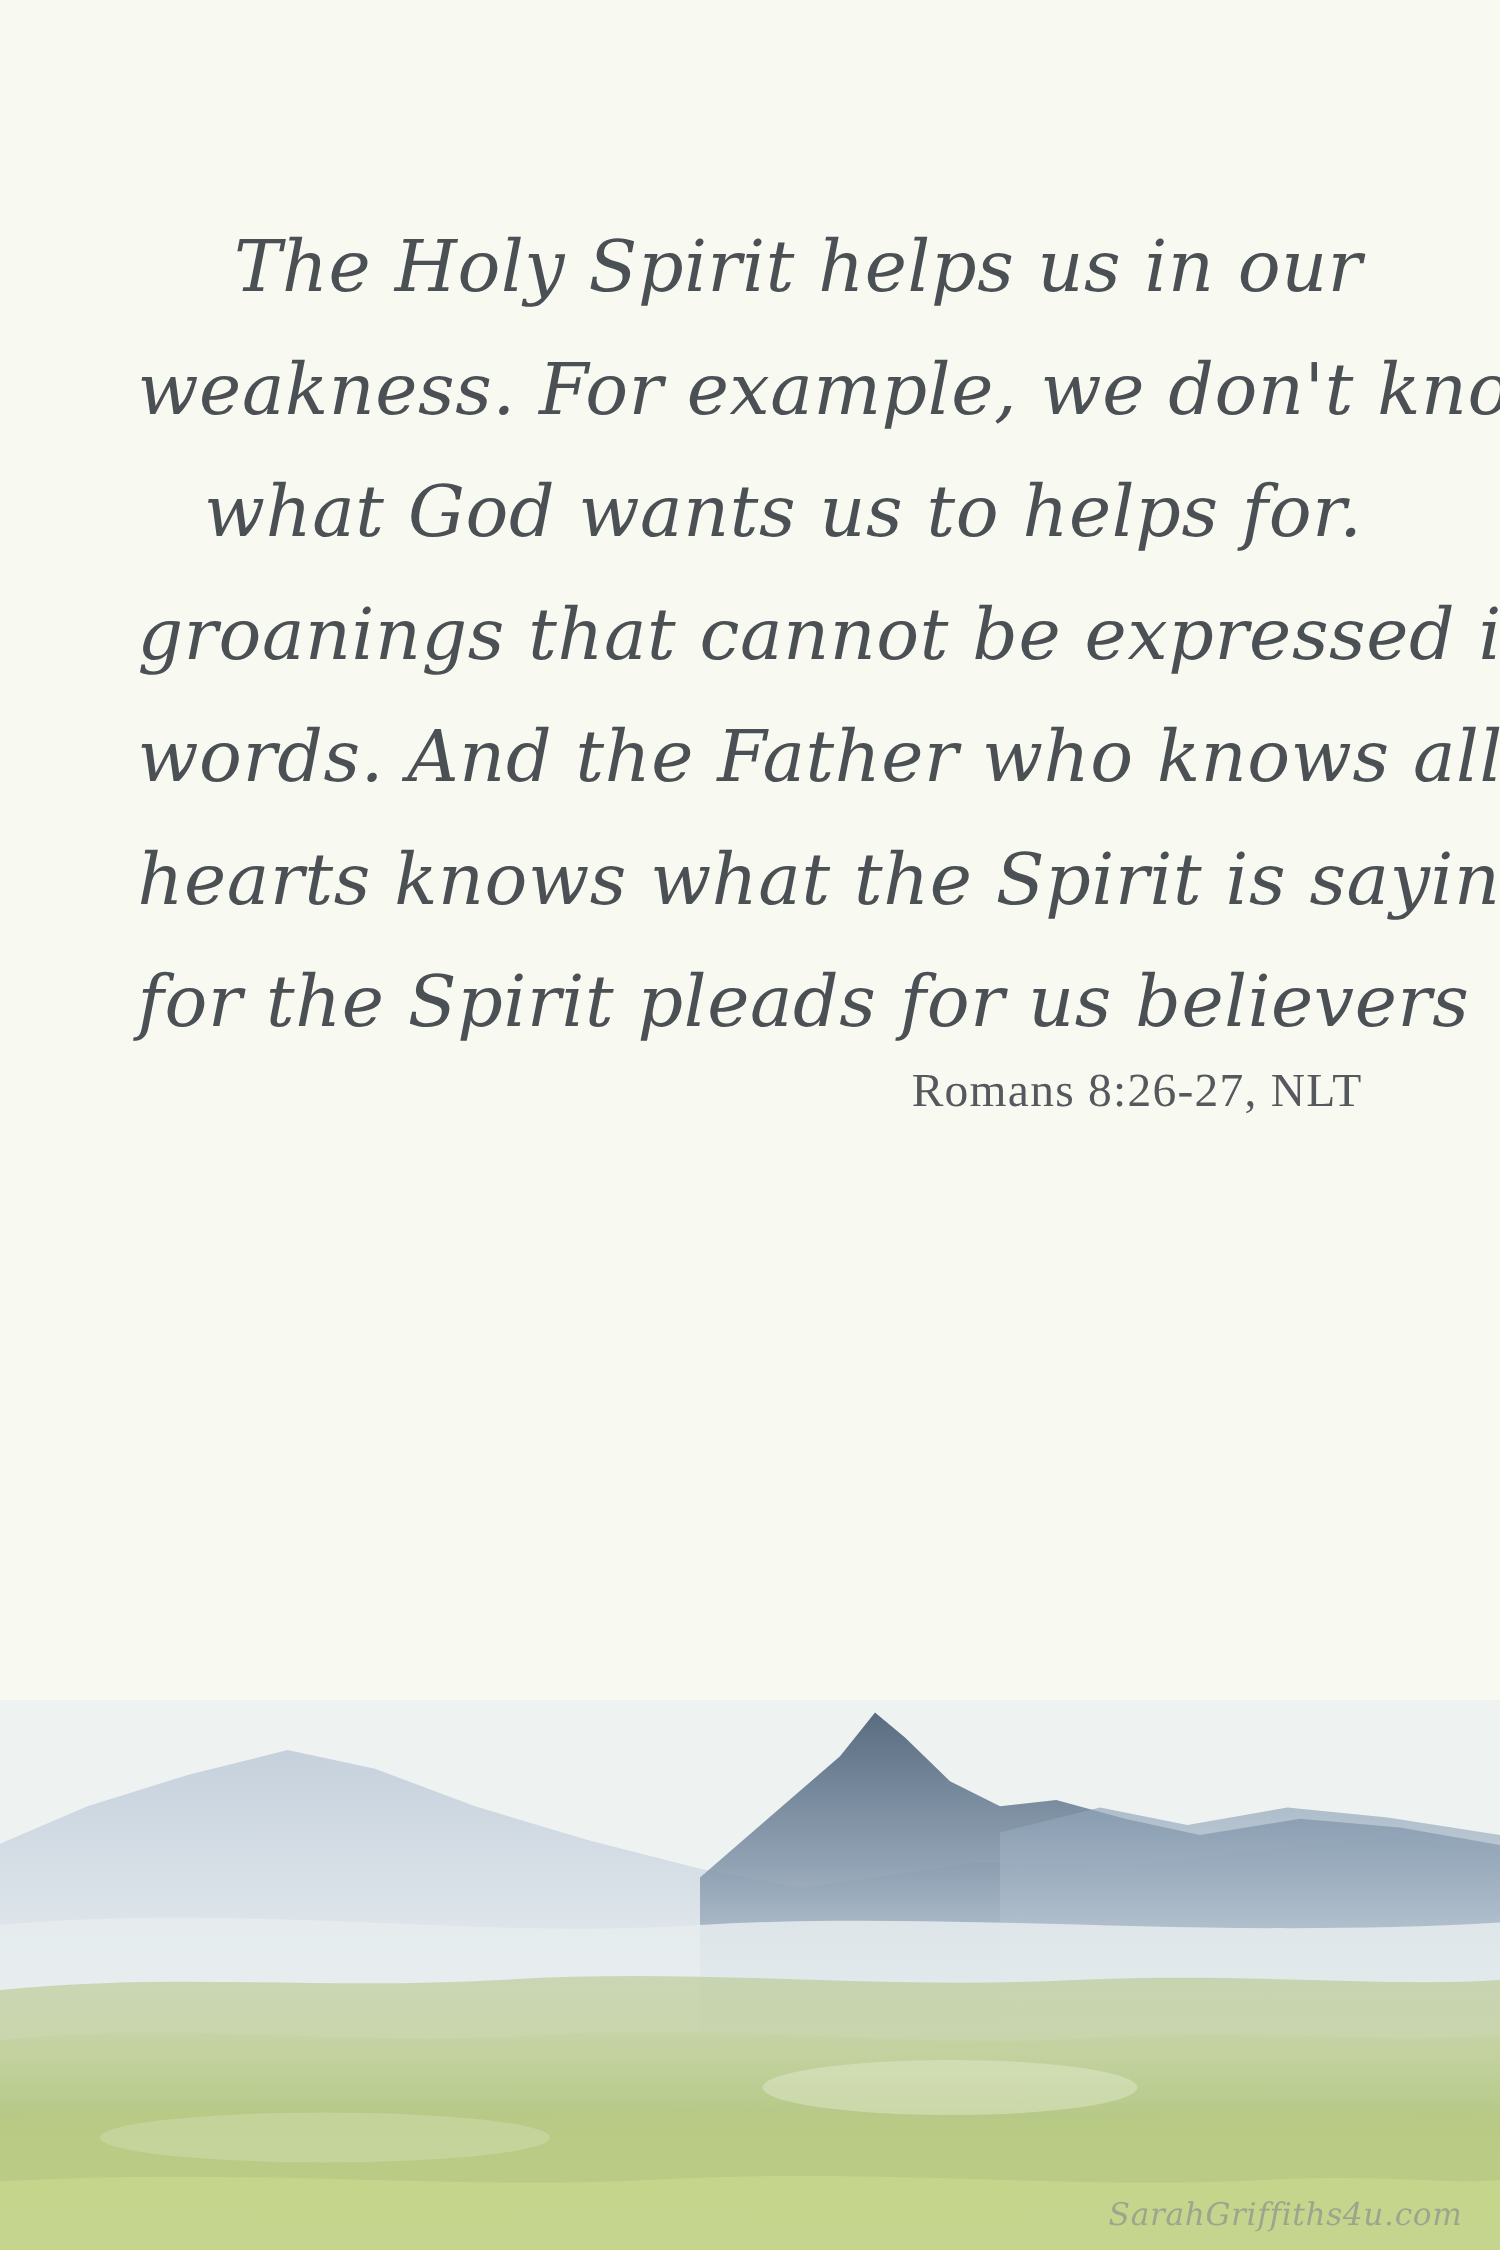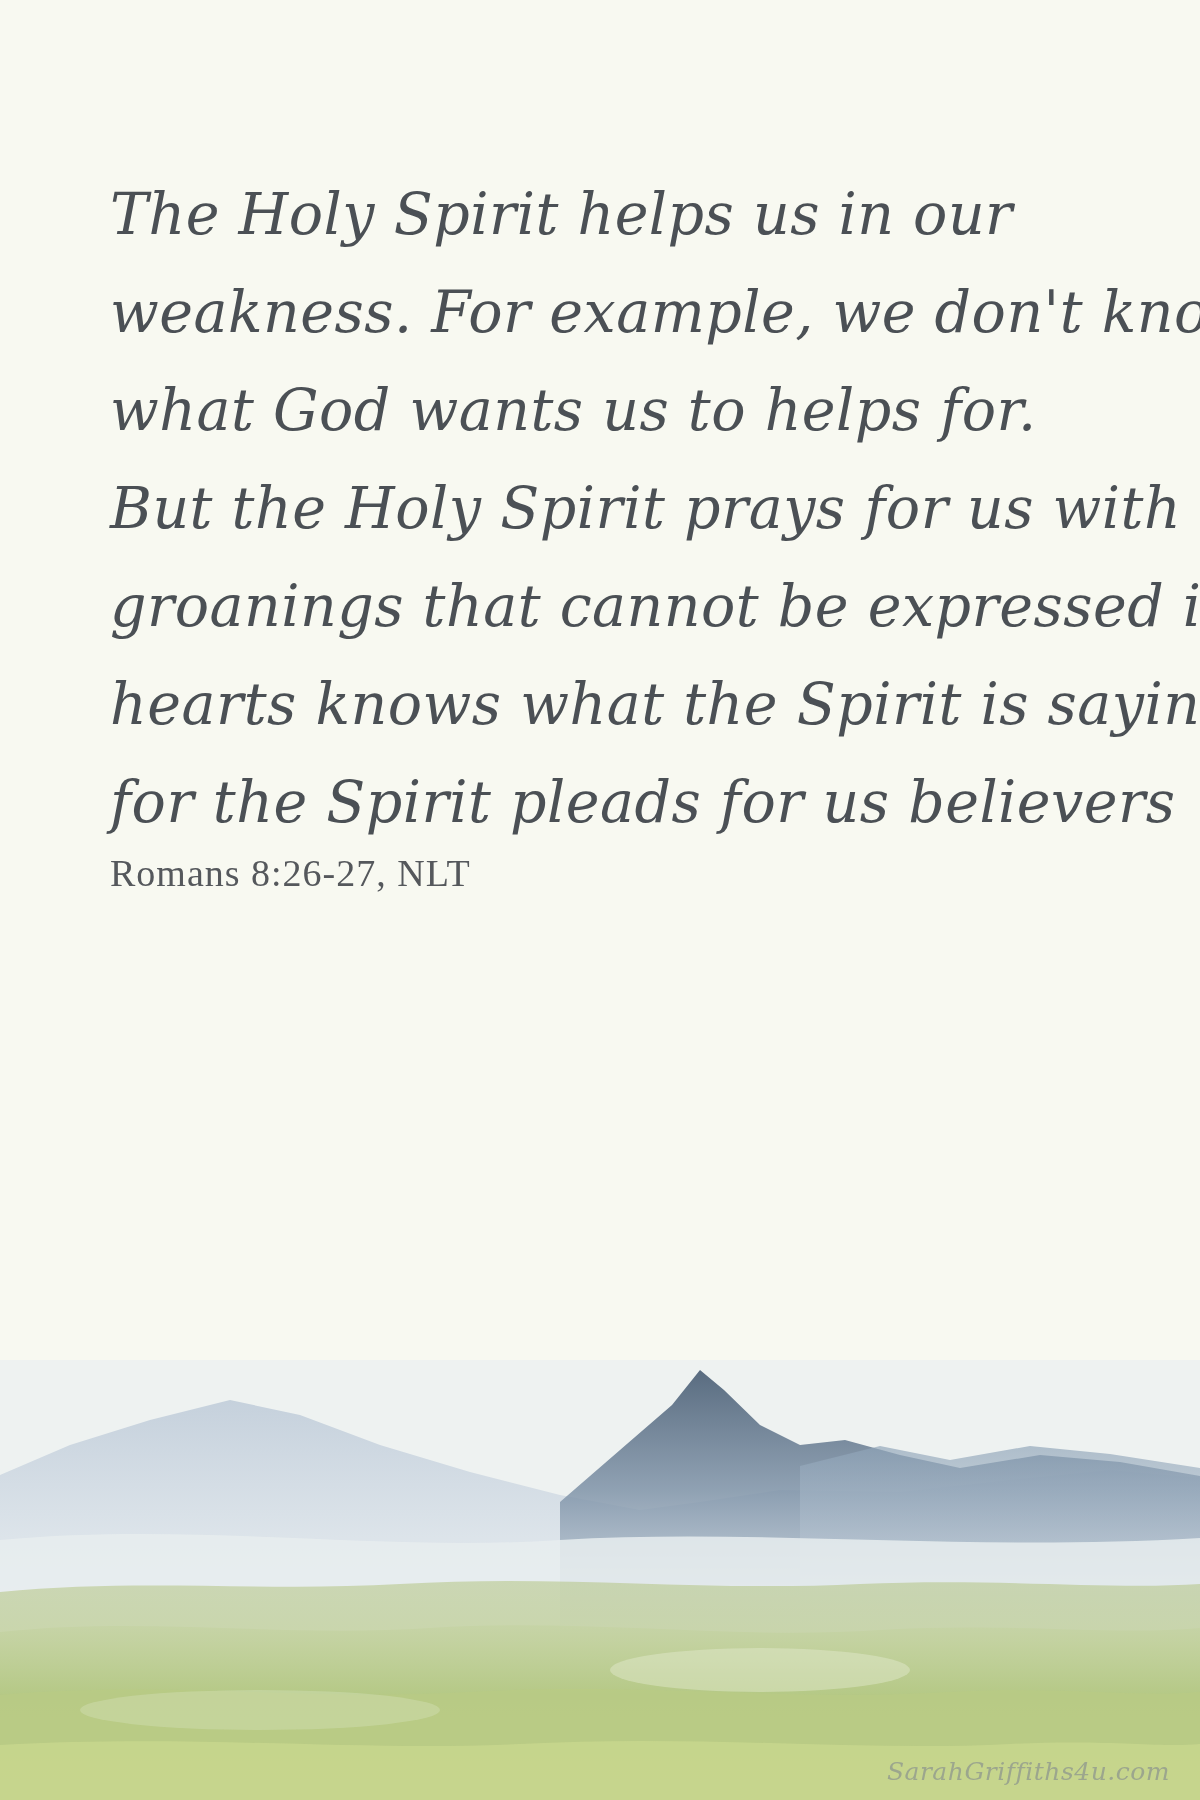--- a/index.html
+++ b/index.html
@@ -20,21 +20,21 @@
     background: #f8f9f1;
     overflow: hidden;
   }
 
   
   #verse-block {
     position: absolute;
     top: 165px;
     left: 110px;
     width: 980px;
-    text-align: left;
+    text-align: right;
     z-index: 5;
   }
   .verse-line {
     font-family: "DejaVu Serif", "Liberation Serif", serif;
     font-style: italic;
     font-weight: 400;
     font-size: 57px;
     line-height: 98px;
     color: #4b5055;
     letter-spacing: 0.5px;
@@ -78,22 +78,22 @@
 </style>
 </head>
 <body>
 
 <div id="poster">
 
   <div id="verse-block">
     <div class="verse-line">The Holy Spirit helps us in our</div>
     <div class="verse-line">weakness. For example, we don't know</div>
     <div class="verse-line">what God wants us to helps for.</div>
-    <div class="verse-line">But the Holy Spirit prays for us with</div>
     <div class="verse-line">groanings that cannot be expressed in</div>
+    <div class="verse-line">words. And the Father who knows all</div>
     <div class="verse-line">hearts knows what the Spirit is saying,</div>
     <div class="verse-line">for the Spirit pleads for us believers</div>
     <div id="reference">Romans 8:26-27, NLT</div>
   </div>
 
   <div id="landscape">
     <svg viewBox="0 0 1200 560" preserveAspectRatio="none" xmlns="http://www.w3.org/2000/svg">
       <defs>
         <linearGradient id="gFar" x1="0" y1="0" x2="0" y2="1">
           <stop offset="0%" stop-color="#c3cfdb" stop-opacity="0.95"></stop>

